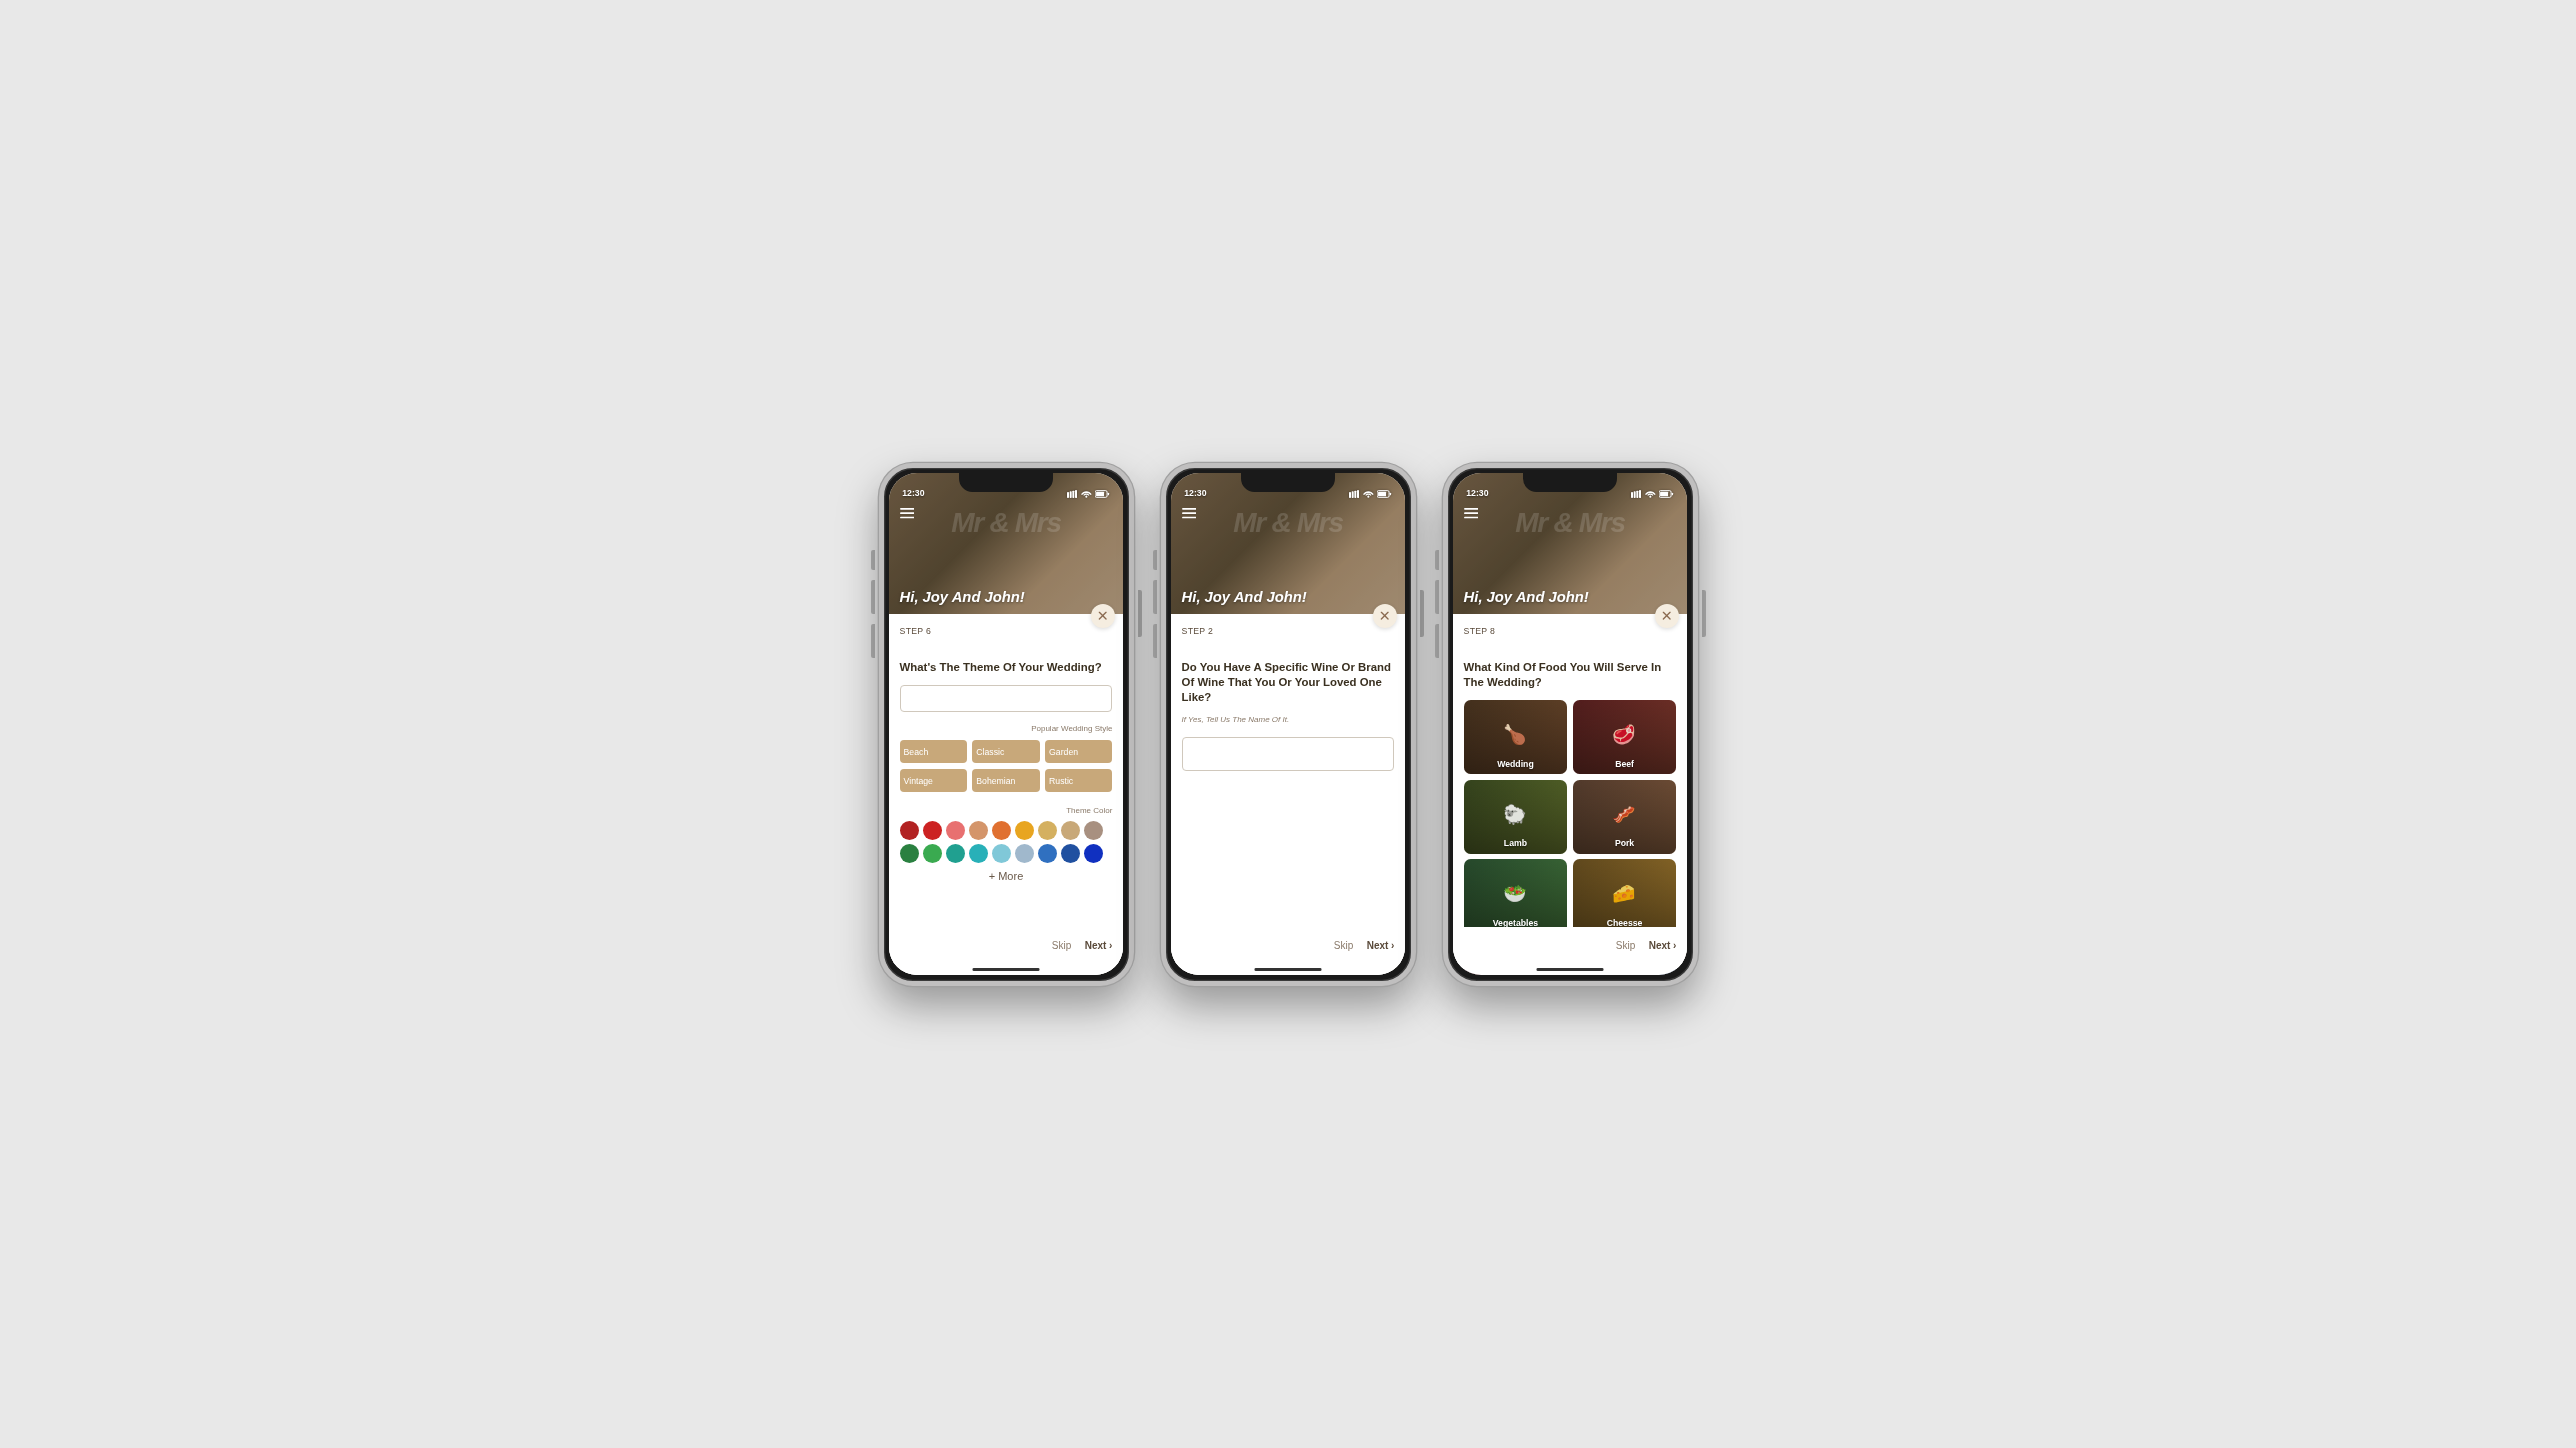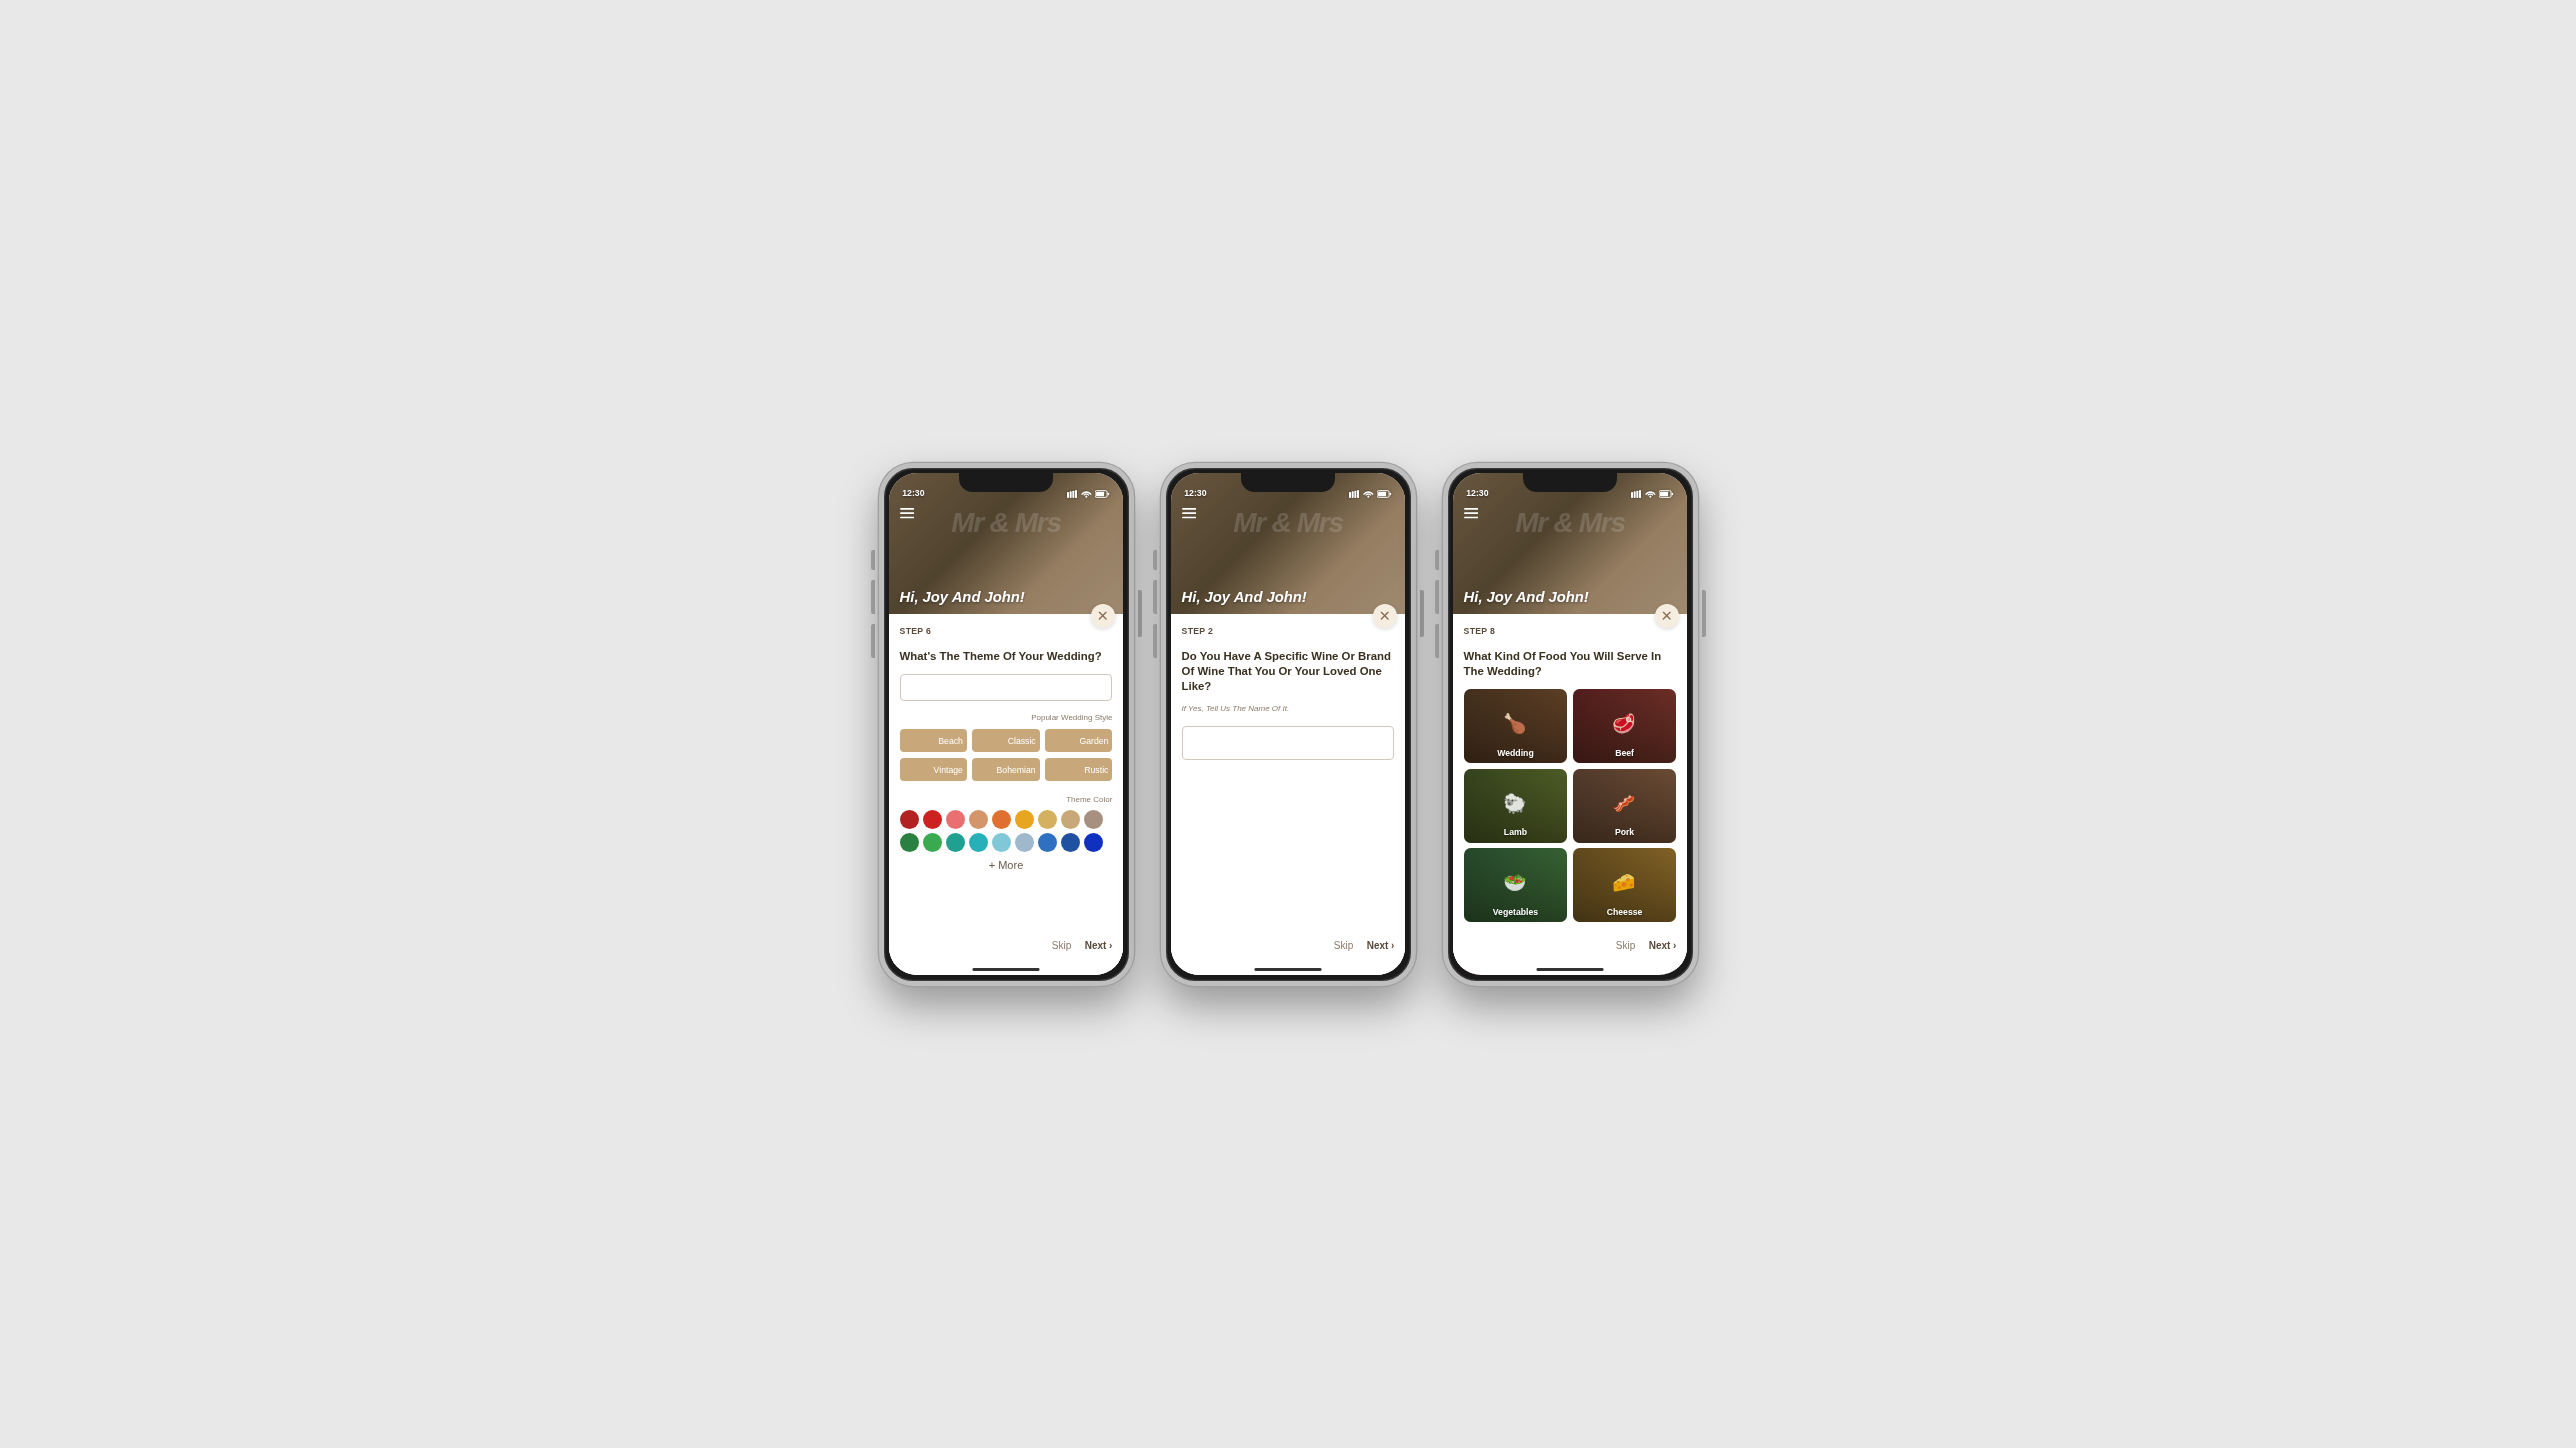--- a/index.html
+++ b/index.html
@@ -199,24 +199,24 @@
       right: 0;
       bottom: 0;
       background: white;
       border-radius: 0;
       padding: 12px 10.7px 54px;
       overflow-y: auto;
     }
 
     .step-label {
       font-size: 8.7px;
-      font-weight: 700;
+      font-weight: 400;
       color: #5a4a3a;
       letter-spacing: 0.3px;
-      margin-bottom: 13px;
+      margin-bottom: 24px;
     }
 
     .question-text {
       font-size: 11.4px;
       font-weight: 700;
       color: #3a3020;
       line-height: 1.3;
       margin-bottom: 10.7px;
     }
 
@@ -245,21 +245,21 @@
     }
     .style-btn {
       background: #c8a87a;
       color: white;
       border: none;
       border-radius: 4px;
       padding: 6.7px 4px;
       font-size: 8.7px;
       font-weight: 500;
       cursor: pointer;
-      text-align: right;
+      text-align: left;
     }
 
     
     .color-grid {
       display: flex;
       flex-wrap: wrap;
       gap: 4px;
       margin-bottom: 6.7px;
     }
     .color-dot {

